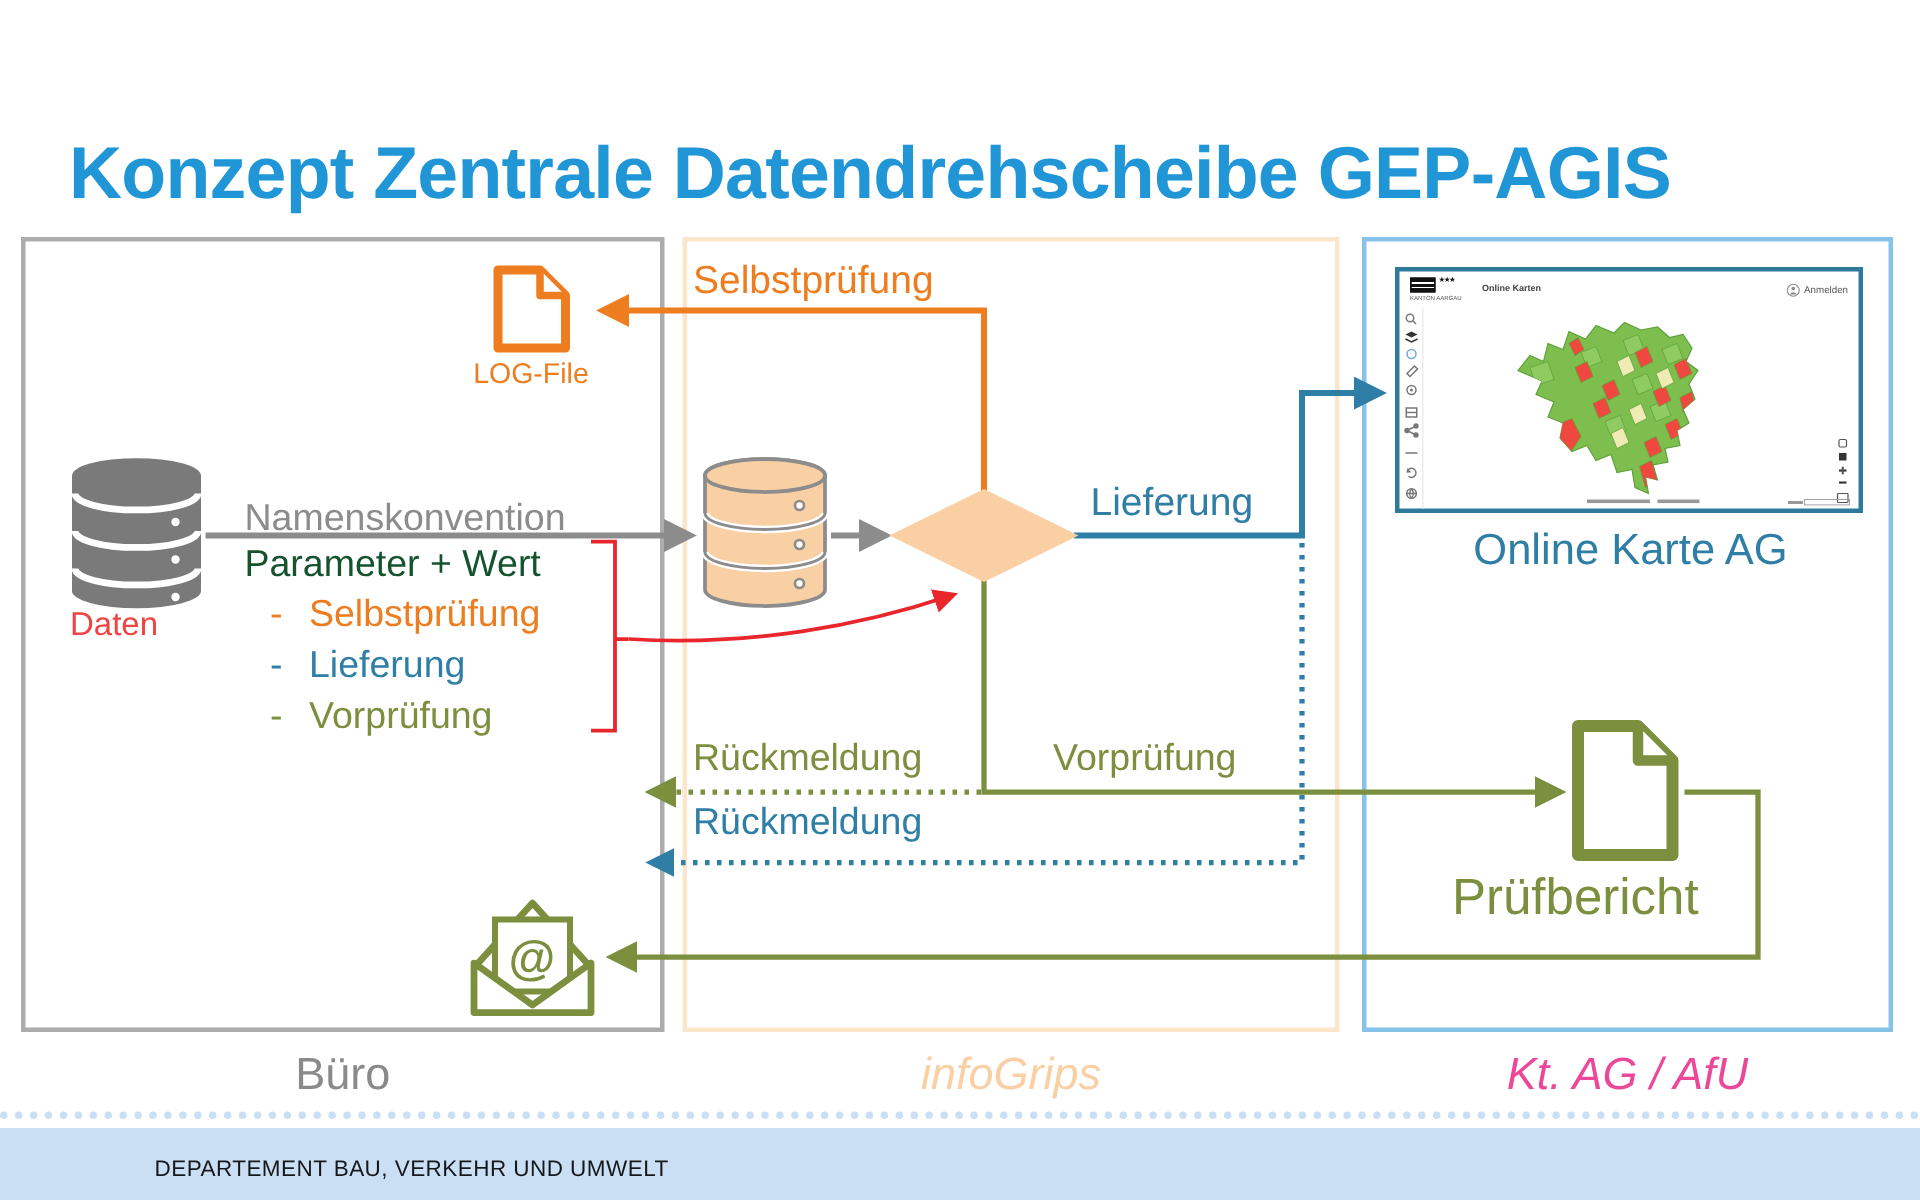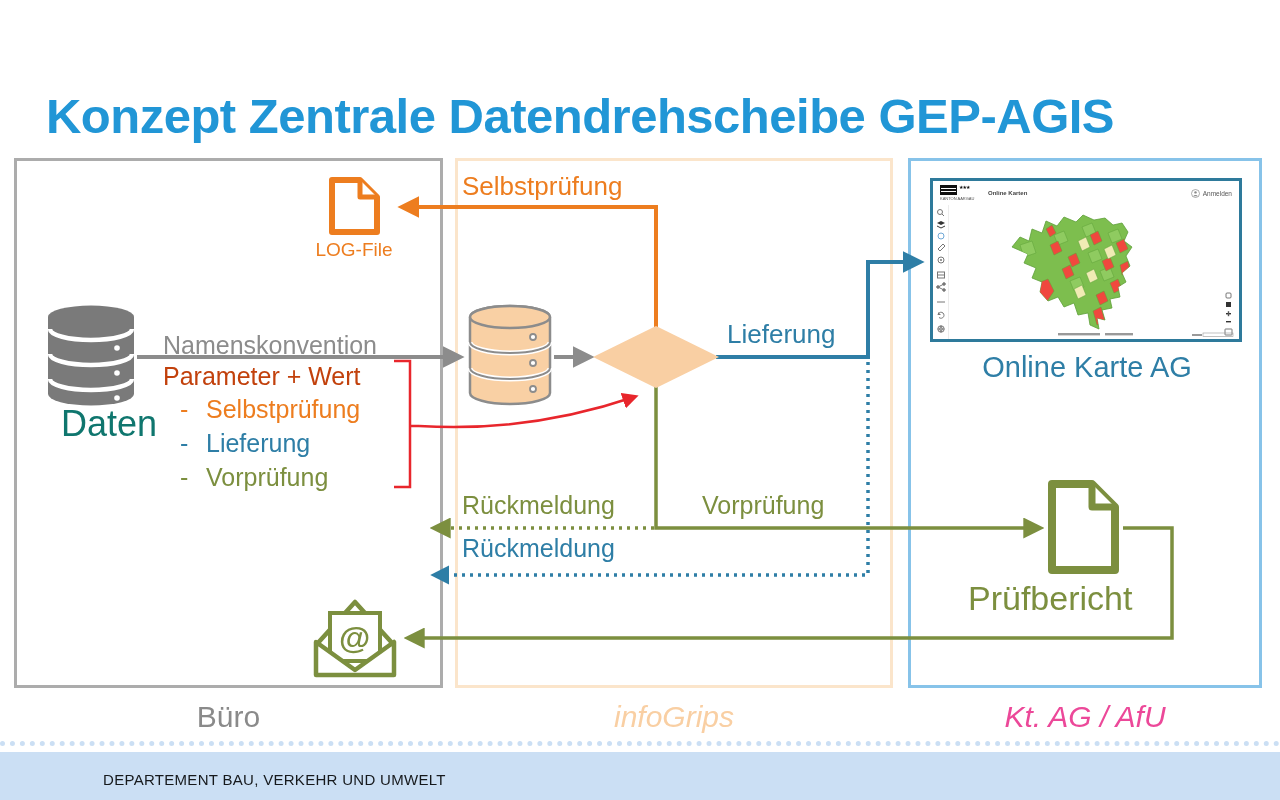--- a/index.html
+++ b/index.html
@@ -131,30 +131,30 @@
 
     <g>
       <path d="M317,644 L355,602 L393,644" fill="#fff" stroke="#7C8F3F" stroke-width="4.5" stroke-linejoin="round"></path>
       <rect x="330" y="613" width="50" height="48" fill="#fff" stroke="#7C8F3F" stroke-width="4"></rect>
       <text x="339" y="649" font-size="32" font-weight="bold" fill="#7C8F3F" font-family="Liberation Sans, sans-serif">@</text>
       <path d="M316,642 L355,670 L394,642 V675 H316 Z" fill="#fff" stroke="#7C8F3F" stroke-width="4.5" stroke-linejoin="round"></path>
     </g>
   </svg>
 
   <div class="lbl" style="left:163px;top:332px;color:#8C8C8C;">Namenskonvention</div>
-  <div class="lbl" style="left:163px;top:363px;color:#c2410c;">Parameter + Wert</div>
+  <div class="lbl" style="left:163px;top:363px;color:#14532d;">Parameter + Wert</div>
 
   <div class="lbl" style="left: 180px; top: 396px; color: rgb(237, 125, 31);">-</div>
   <div class="lbl" style="left: 206px; top: 396px; color: rgb(237, 125, 31);">Selbstprüfung</div>
   <div class="lbl" style="left: 180px; top: 430px; color: rgb(46, 126, 166);">-</div>
   <div class="lbl" style="left: 206px; top: 430px; color: rgb(46, 126, 166);">Lieferung</div>
   <div class="lbl" style="left: 180px; top: 464px; color: rgb(124, 143, 63);">-</div>
   <div class="lbl" style="left: 206px; top: 464px; color: rgb(124, 143, 63);">Vorprüfung</div>
 
-  <div class="lbl center" style="left:59px;top:404px;width:100px;font-size:36px;color:#0f766e;">Daten</div>
+  <div class="lbl center" style="left:26px;top:404px;width:100px;font-size:22px;color:#ef4444;">Daten</div>
   <div class="lbl center" style="left:289px;top:240px;width:130px;font-size:19px;color:#ED7D1F;">LOG-File</div>
 
   <div class="lbl" style="left:462px;top:172px;font-size:26px;color:#ED7D1F;">Selbstprüfung</div>
   <div class="lbl" style="left:727px;top:320px;font-size:26px;color:#2E7EA6;">Lieferung</div>
   <div class="lbl italic" style="left:462px;top:492px;color:#7C8F3F;">Rückmeldung</div>
   <div class="lbl" style="left:702px;top:492px;color:#7C8F3F;">Vorprüfung</div>
   <div class="lbl italic" style="left:462px;top:535px;color:#2E7EA6;">Rückmeldung</div>
 
   <div class="lbl center" style="left:937px;top:352px;width:300px;font-size:29px;color:#2E7EA6;">Online Karte AG</div>
   <div class="lbl center" style="left:968px;top:580px;width:150px;font-size:34px;color:#7C8F3F;text-align:right;">Prüfbericht</div>

